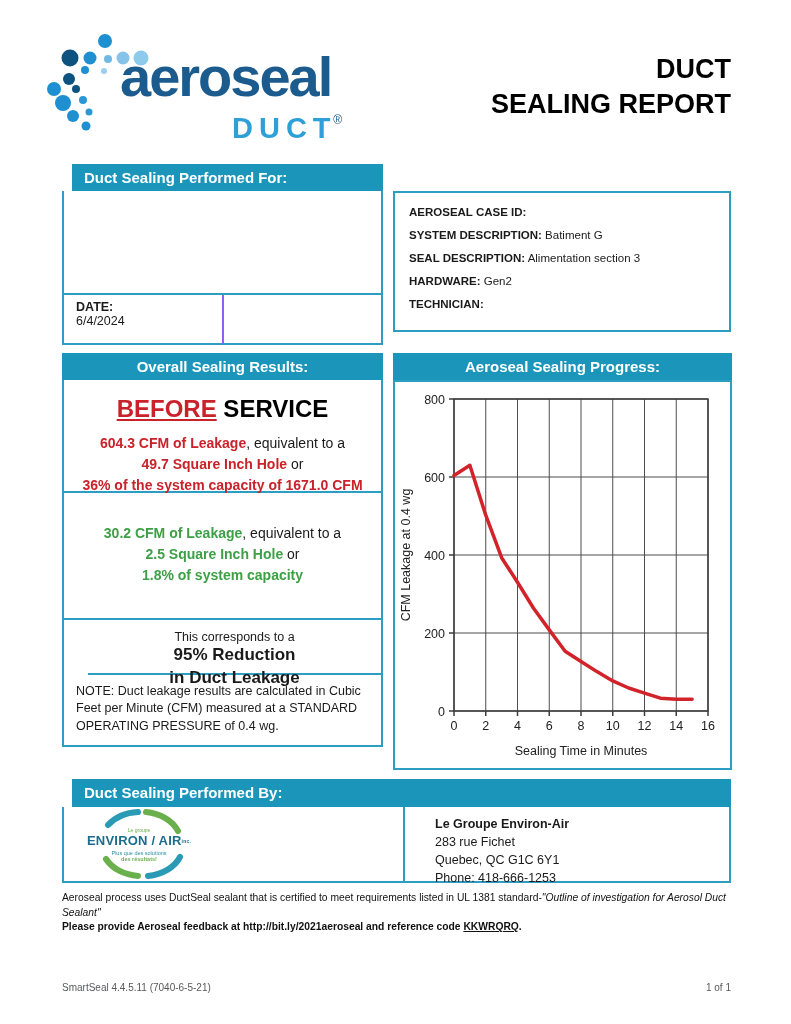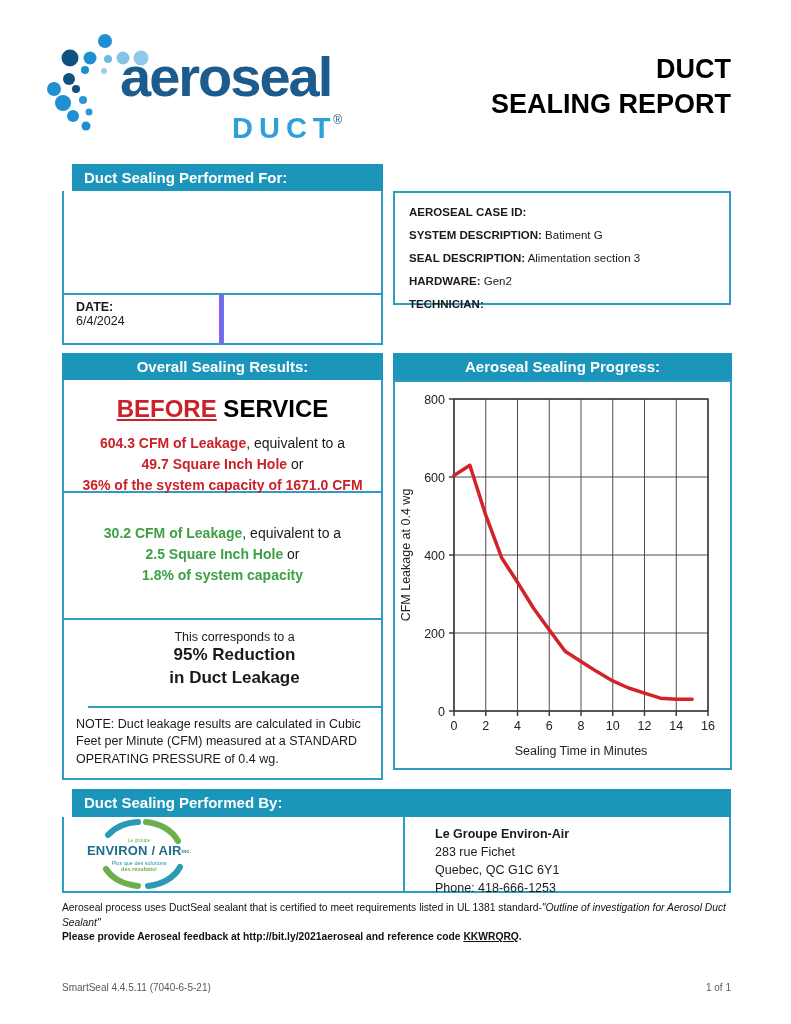--- a/index.html
+++ b/index.html
@@ -21,43 +21,43 @@
   
   .bar { background:#1b96ba; color:#fff; font-weight:bold; font-size:15px; height:27px; line-height:27px; }
   .bar.left { text-align:left; padding-left:12px;margin-left:10px; }
   .bar.center { text-align:center; }
 
   
   .rowA { display:flex; margin-top:14px; gap:10px; }
   .rowA .colL { width:321px; flex:0 0 auto; }
   .customer-box { height:104px; border:2px solid #2d9ec2; border-top:none; background:#fff; }
   .date-row { display:flex; height:50px; }
-  .date-cell { width:161px; border:2px solid #2d9ec2; border-top:none; border-right:4px solid #8b5cf6; padding:5px 0 0 12px; font-size:12.5px; }
+  .date-cell { width:161px; border:2px solid #2d9ec2; border-top:none; border-right:1px solid #8b5cf6; padding:5px 0 0 12px; font-size:12.5px; }
   .date-cell .lbl { font-weight:bold; }
   .date-empty { flex:1; border:2px solid #2d9ec2; border-top:none; border-left:1px solid #2d9ec2; }
   .rowA .colR { flex:1; padding-top:27px; }
-  .case-box { height:114px; border:2px solid #2d9ec2; padding:13px 14px; background:#fff; }
+  .case-box { height:141px; border:2px solid #2d9ec2; padding:13px 14px; background:#fff; }
   .field { font-size:11.5px; margin-bottom:11px; }
   .field b { font-weight:bold; }
 
   
   .rowB { display:flex; margin-top:8px; gap:10px; }
   .rowB .colL { width:321px; flex:0 0 auto; }
   .stack { border:2px solid #2d9ec2; border-top:none; background:#fff; }
   .sec { border-bottom:2px solid #2d9ec2; text-align:center; }
   .sec:last-child { border-bottom:none; }
   .sec-title { font-size:24px; font-weight:bold; color:#000; }
   .sec.before { height:113px; padding-top:15px; }
   .sec.after { height:127px; padding-top:20px; }
   .red { color:#c9222a; }
   .green { color:#3da047; }
   .u { text-decoration:underline; }
   .sec-body { margin-top:10px; font-size:14px; line-height:1.5; font-weight:bold; }
   .sec-body .plain { color:#1a1a1a; font-weight:normal; }
-  .sec.corr { height:88px; padding-top:10px;margin-left:24px; }
+  .sec.corr { height:55px; padding-top:10px;margin-left:24px; }
   .corr-intro { font-size:12.5px; }
   .corr-big { font-size:17px; font-weight:bold; line-height:1.35; }
   .sec.note { height:70px; text-align:left; padding:8px 12px; font-size:12.5px; line-height:1.38; }
   .sec.note b { font-weight:normal;text-align:right; }
   .rowB .colR { flex:1; }
   .chart-box { height:390px; border:2px solid #2d9ec2; background:#fff; padding:1px; }
 
   
   .rowC { margin-top:9px; }
   .rowC .bar { height:28px; line-height:28px; }

